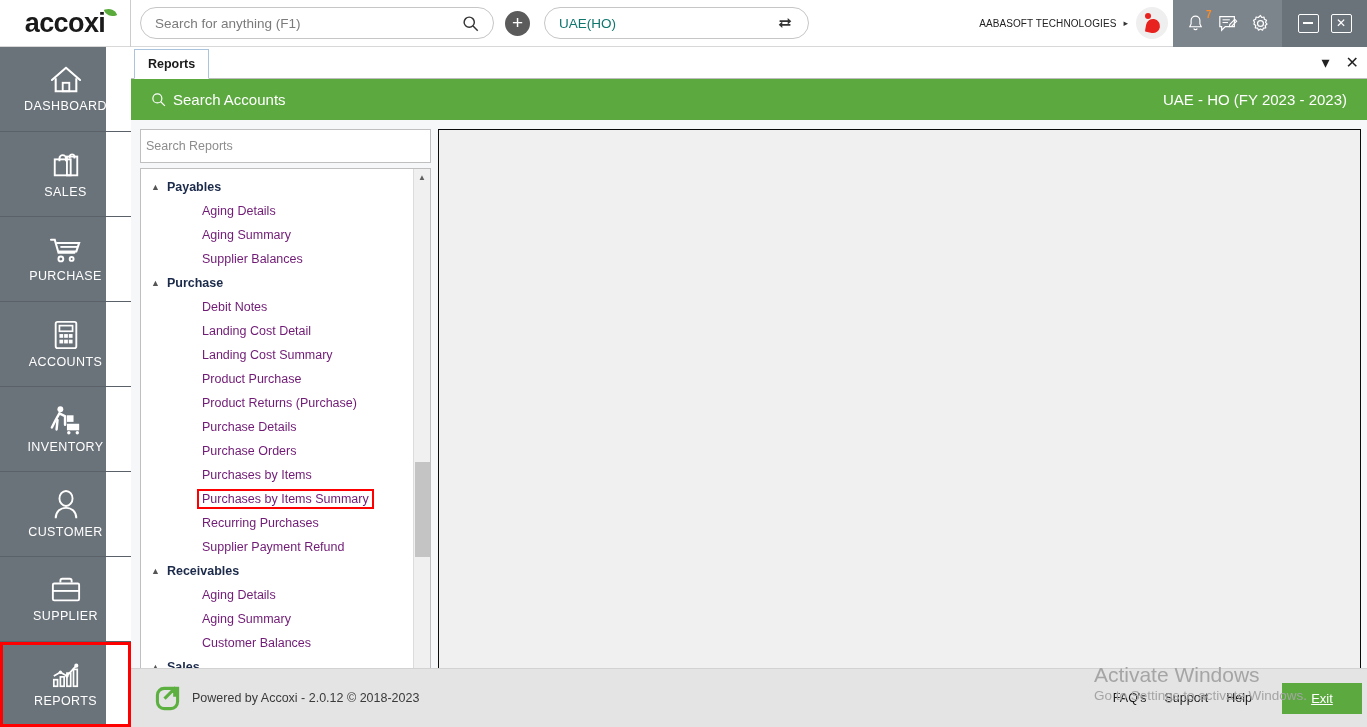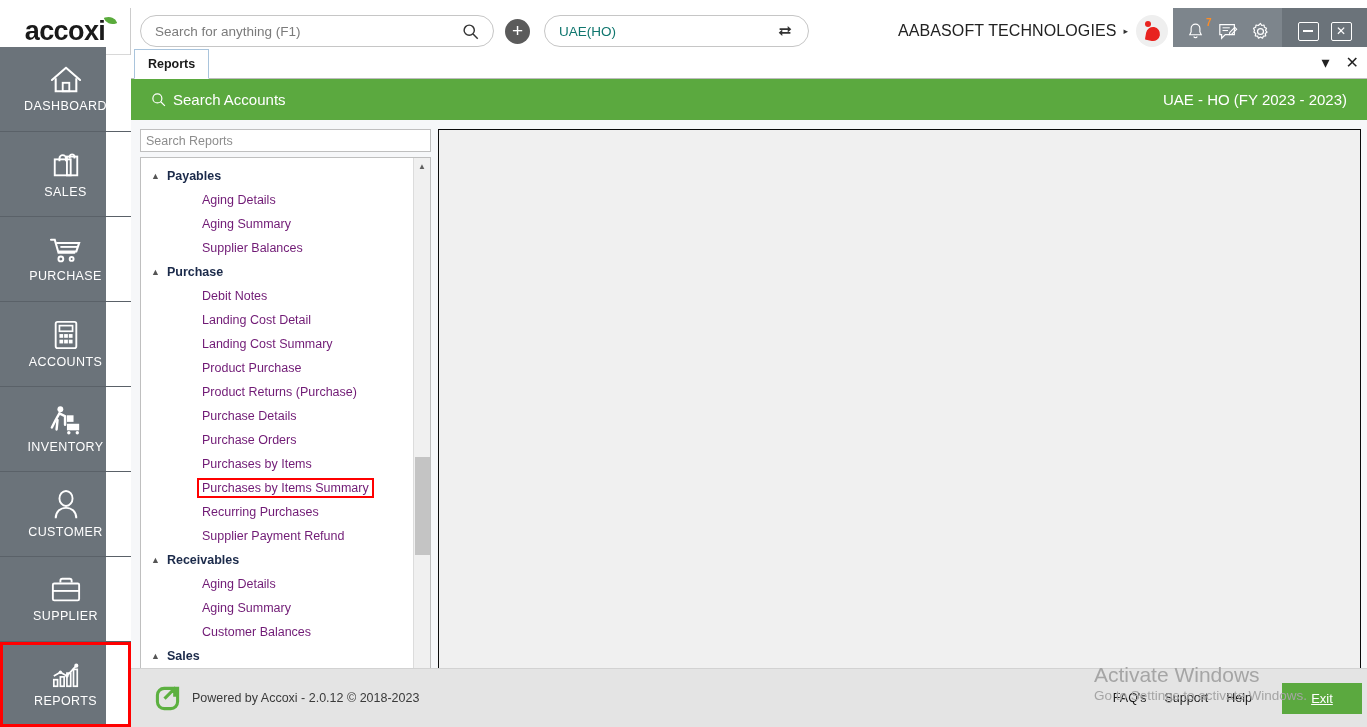--- a/index.html
+++ b/index.html
@@ -6,21 +6,21 @@
   html, body {
     width: 1367px; height: 727px;
     font-family: "Liberation Sans", sans-serif;
     background: #ffffff;
     overflow: hidden;
   }
   .app { position: relative; width: 1367px; height: 727px; background:#fff; }
 
   
   .topbar {
-    position: absolute; left:0; top:8px; width:1367px; height:47px;
+    position: absolute; left:0; top:0; width:1367px; height:47px;
     background:#ffffff; display:flex; align-items:center;
     border-bottom:1px solid #d8d8d8;
   }
   .logo {
     width:131px; height:47px; display:flex; align-items:center; justify-content:center;
     font-size:27px; font-weight:bold; letter-spacing:-0.6px; color:#1a1a1a;
     border-right:1px solid #cccccc; position:relative; user-select:none;
   }
   .logo .leaf{
     position:absolute; right:14px; top:8px; width:11px; height:9px;
@@ -48,21 +48,21 @@
   .branch-wrap{
     margin-left:14px; width:265px; height:32px; border:1px solid #c6c6c6;
     border-radius:16px; display:flex; align-items:center; padding:0 14px;
     background:#fff;
   }
   .branch-wrap .bval{ flex:1; font-size:13.5px; color:#0f766e; }
   .company-area{
     margin-left:auto; display:flex; align-items:center; height:47px;
     padding-right:5px;
   }
-  .company-name{ font-size:16px; color:#222; letter-spacing:.1px; }
+  .company-name{ font-size:10px; color:#222; letter-spacing:.1px; }
   .company-caret{ margin:0 8px 0 7px; font-size:9px; color:#333; }
   .company-logo{
     width:32px; height:32px; border-radius:50%; background:#efefef;
     display:flex; align-items:center; justify-content:center; position:relative;
   }
   .company-logo .drop-big{
     position:absolute; width:14px; height:14px; background:#e8231f;
     border-radius:50% 50% 50% 8%; left:10px; top:12px; transform:rotate(10deg);
   }
   .company-logo .drop-sm{
@@ -132,21 +132,21 @@
   .greenbar .gtitle{ font-size:15px; display:flex; align-items:center; gap:7px; }
   .greenbar .gright{ margin-left:auto; font-size:15px; }
 
   .body-area{
     position:relative; height:560px; padding:9px 6px 0 9px; display:flex; gap:7px;
   }
 
   
   .rep-panel{ width:291px; display:flex; flex-direction:column; }
   .rep-search{
-    height:23px; border:1px solid #bfbfbf; background:#fff;
+    height:34px; border:1px solid #bfbfbf; background:#fff;
     display:flex; align-items:center; padding:0 5px; margin-bottom:5px;
   }
   .rep-search input{
     flex:1; border:none; outline:none; font-size:12.5px; color:#333;
     font-family:"Liberation Sans", sans-serif;
   }
   .rep-search input::placeholder{ color:#8d8d8d; }
   .rep-list{
     flex:1; border:1px solid #bfbfbf; background:#ffffff; position:relative;
     display:flex; overflow:hidden;

